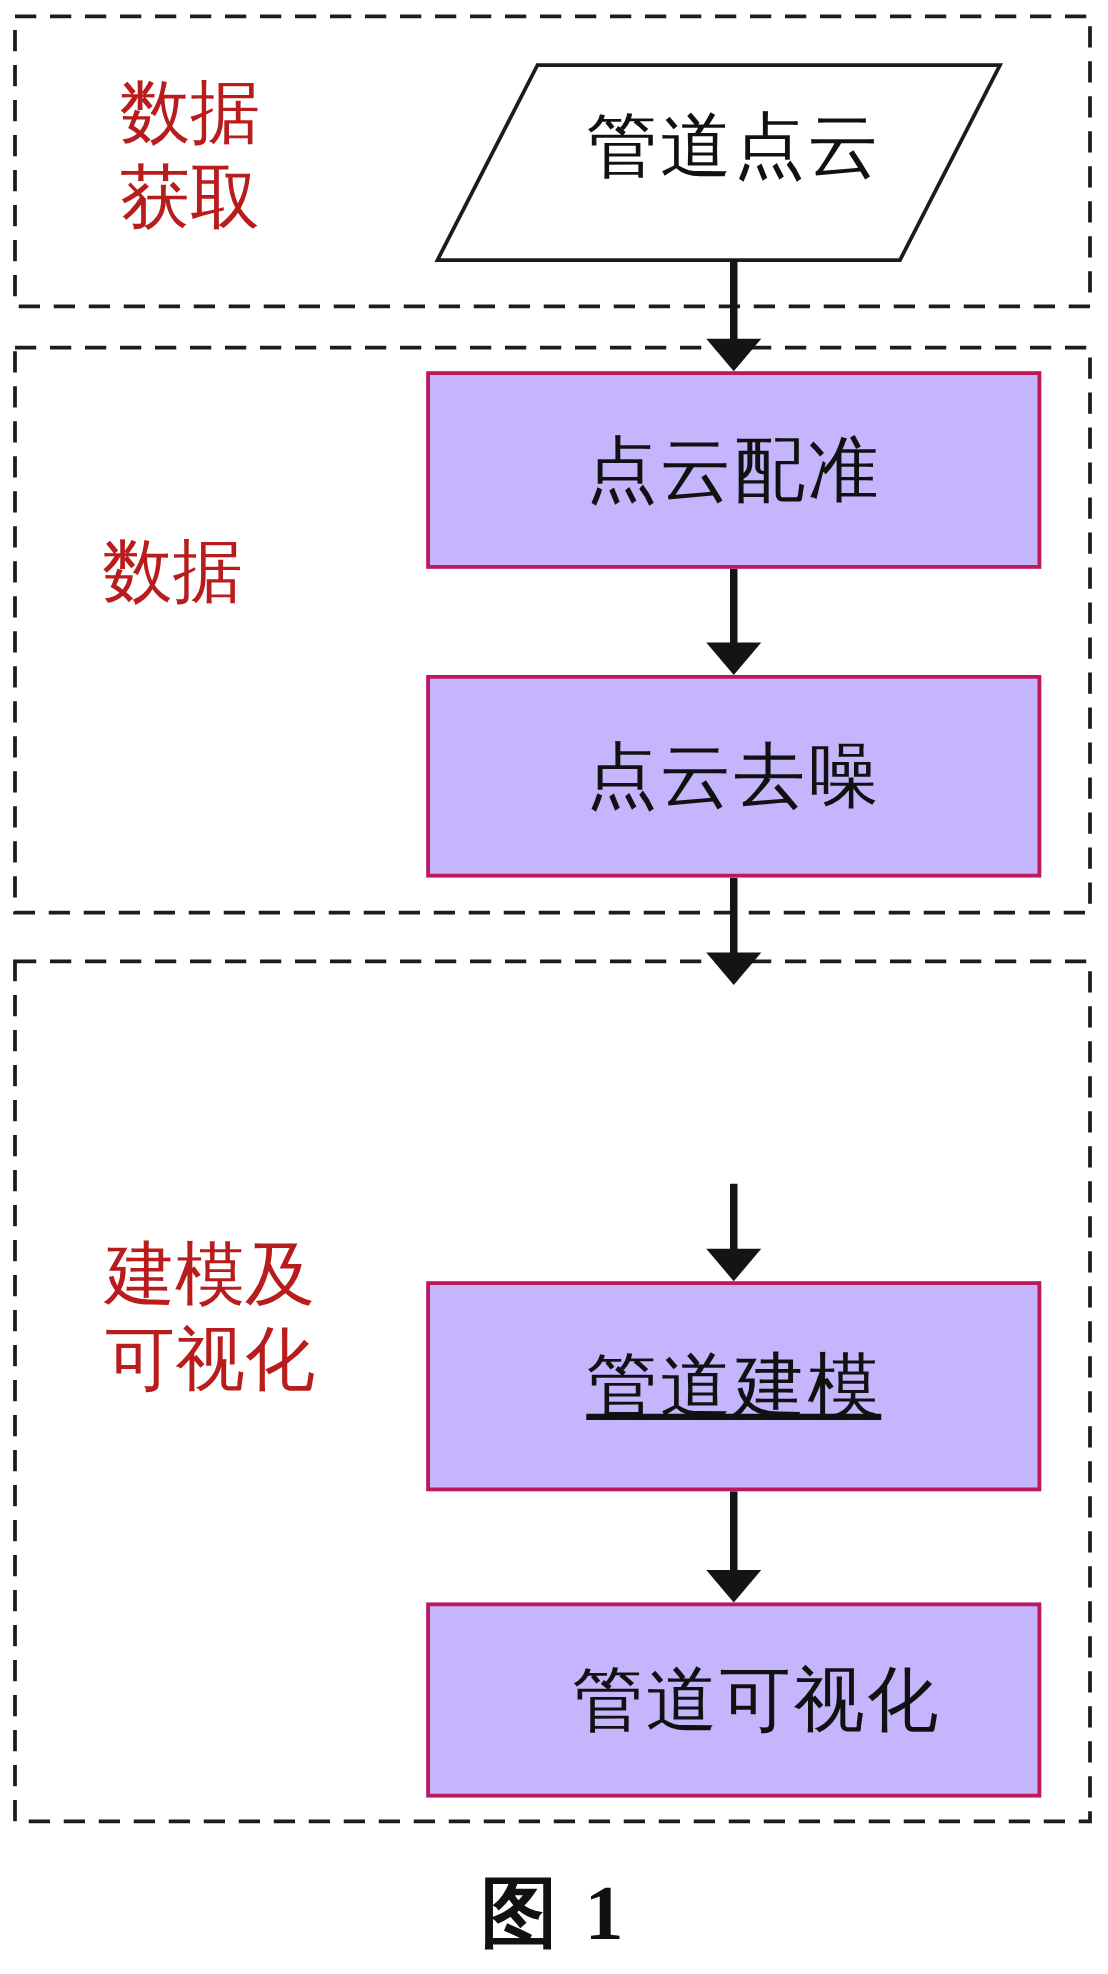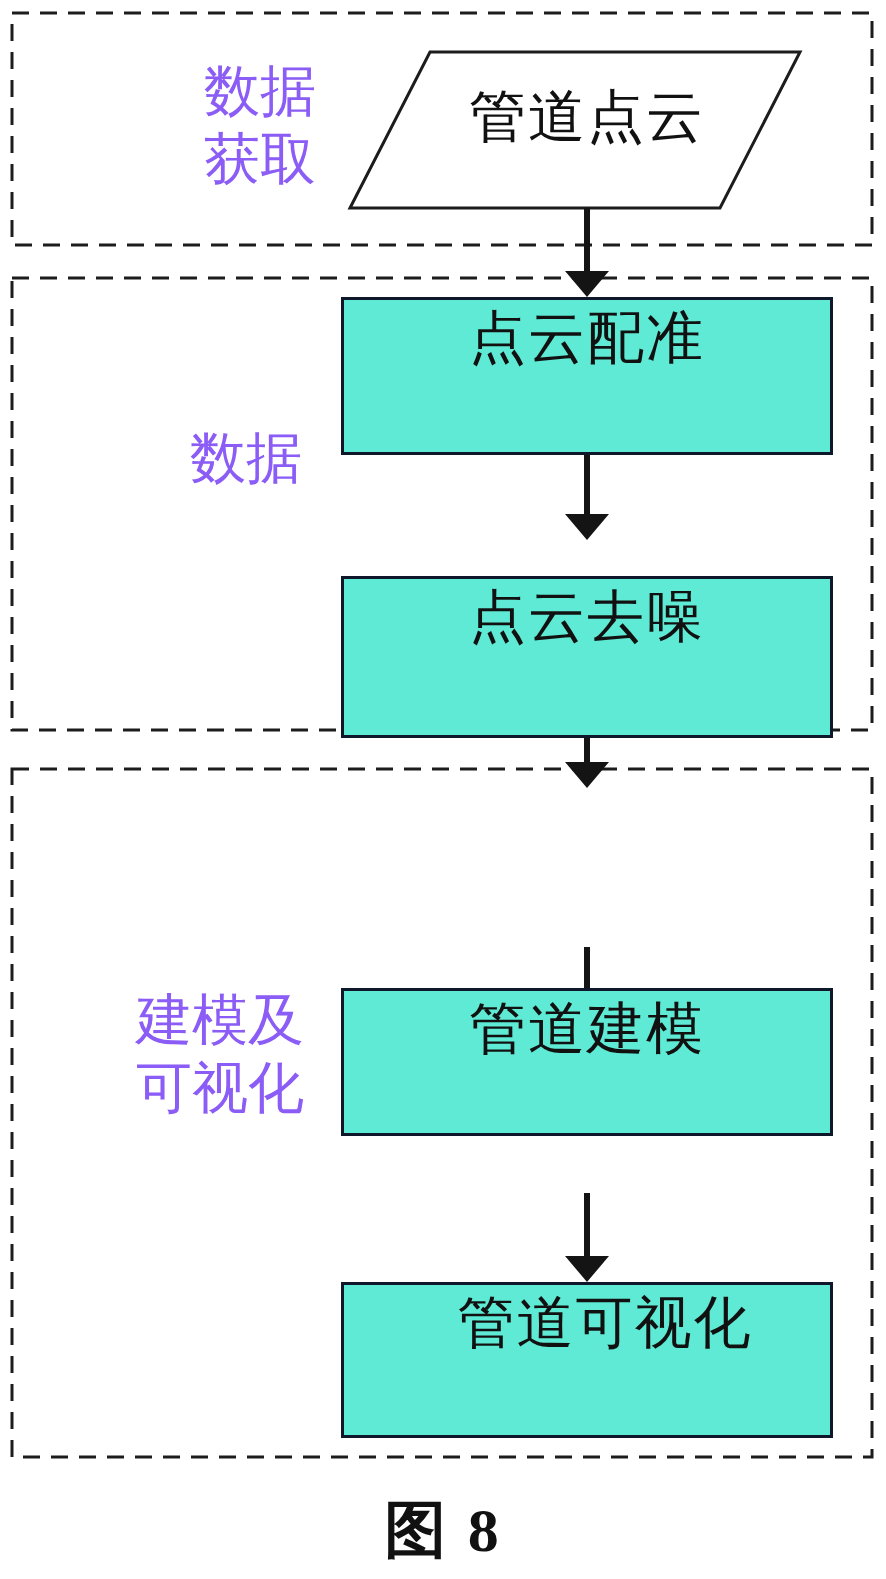--- a/index.html
+++ b/index.html
@@ -18,35 +18,35 @@
   }
   .shape-layer {
     position: absolute;
     left: 0;
     top: 0;
     width: 886px;
     height: 1579px;
   }
   .section-label {
     position: absolute;
-    text-align: right;
+    text-align: left;
     font-size: 56px;
     line-height: 68px;
-    color: #8b5cf6;
+    color: #b91c1c;
     white-space: nowrap;
   }
   .node-rect {
     position: absolute;
     left: 341px;
     width: 492px;
-    border: 3px solid #0f172a;
+    border: 3px solid #be185d;
     box-sizing: border-box;
-    background: #5eead4;
+    background: #c4b5fd;
     display: flex;
-    align-items: flex-start;
+    align-items: center;
     justify-content: center;
   }
   .node-label {
     font-size: 57px;
     letter-spacing: 2px;
     color: #111111;
     white-space: nowrap;
   }
   .source-text {
     position: absolute;
@@ -125,30 +125,30 @@
   </div>
 
   <div class="source-text">
     <span class="node-label">管道点云</span>
   </div>
 
   <div class="node-rect" style="top: 297px; height: 158px;">
     <span class="node-label">点云配准</span>
   </div>
 
-  <div class="node-rect" style="top: 540px; height: 162px; margin-top: 36px;">
+  <div class="node-rect" style="top: 540px; height: 162px;">
     <span class="node-label">点云去噪</span>
   </div>
 
 
-  <div class="node-rect" style="top: 988px; height: 148px;">
+  <div class="node-rect" style="top: 1025px; height: 168px; text-decoration: underline;">
     <span class="node-label">管道建模</span>
   </div>
 
   <div class="node-rect" style="top: 1282px; height: 156px; padding-left: 36px;">
     <span class="node-label">管道可视化</span>
   </div>
 
   <div class="caption">
-    <span>图 8</span>
+    <span>图 1</span>
   </div>
 
 </div>
 
 </body></html>

